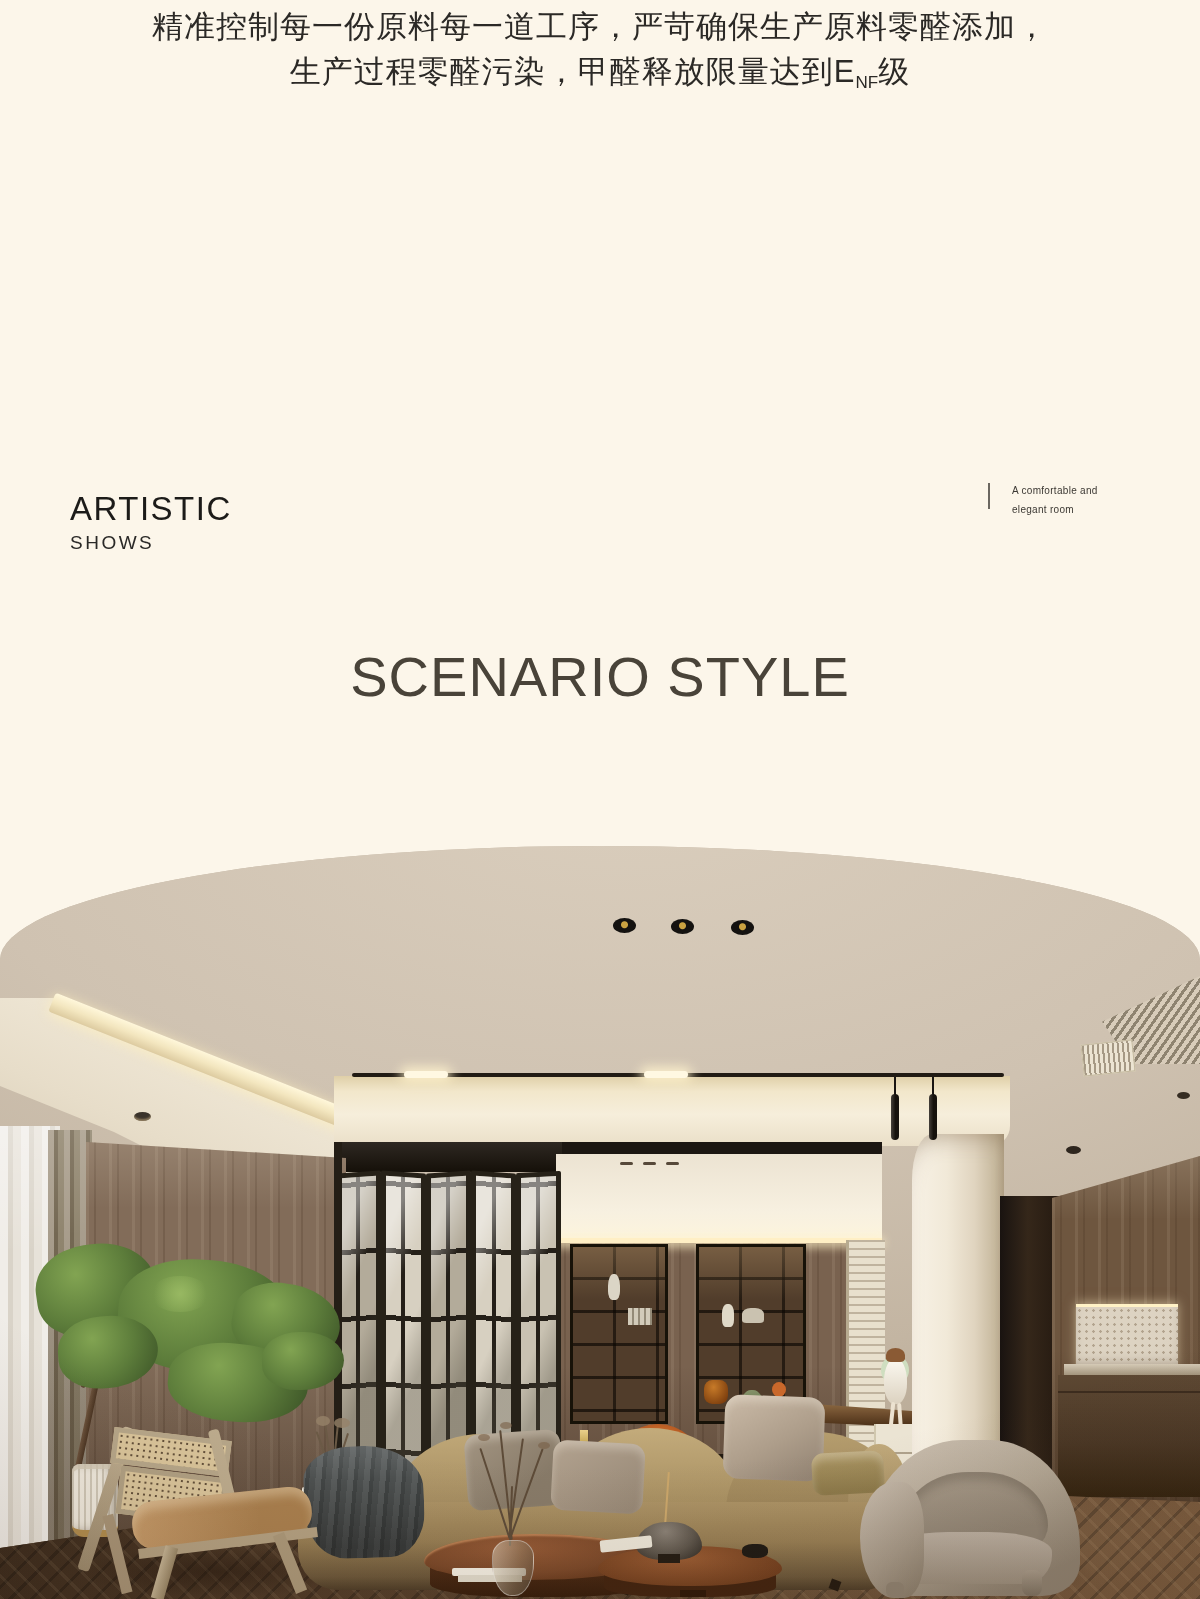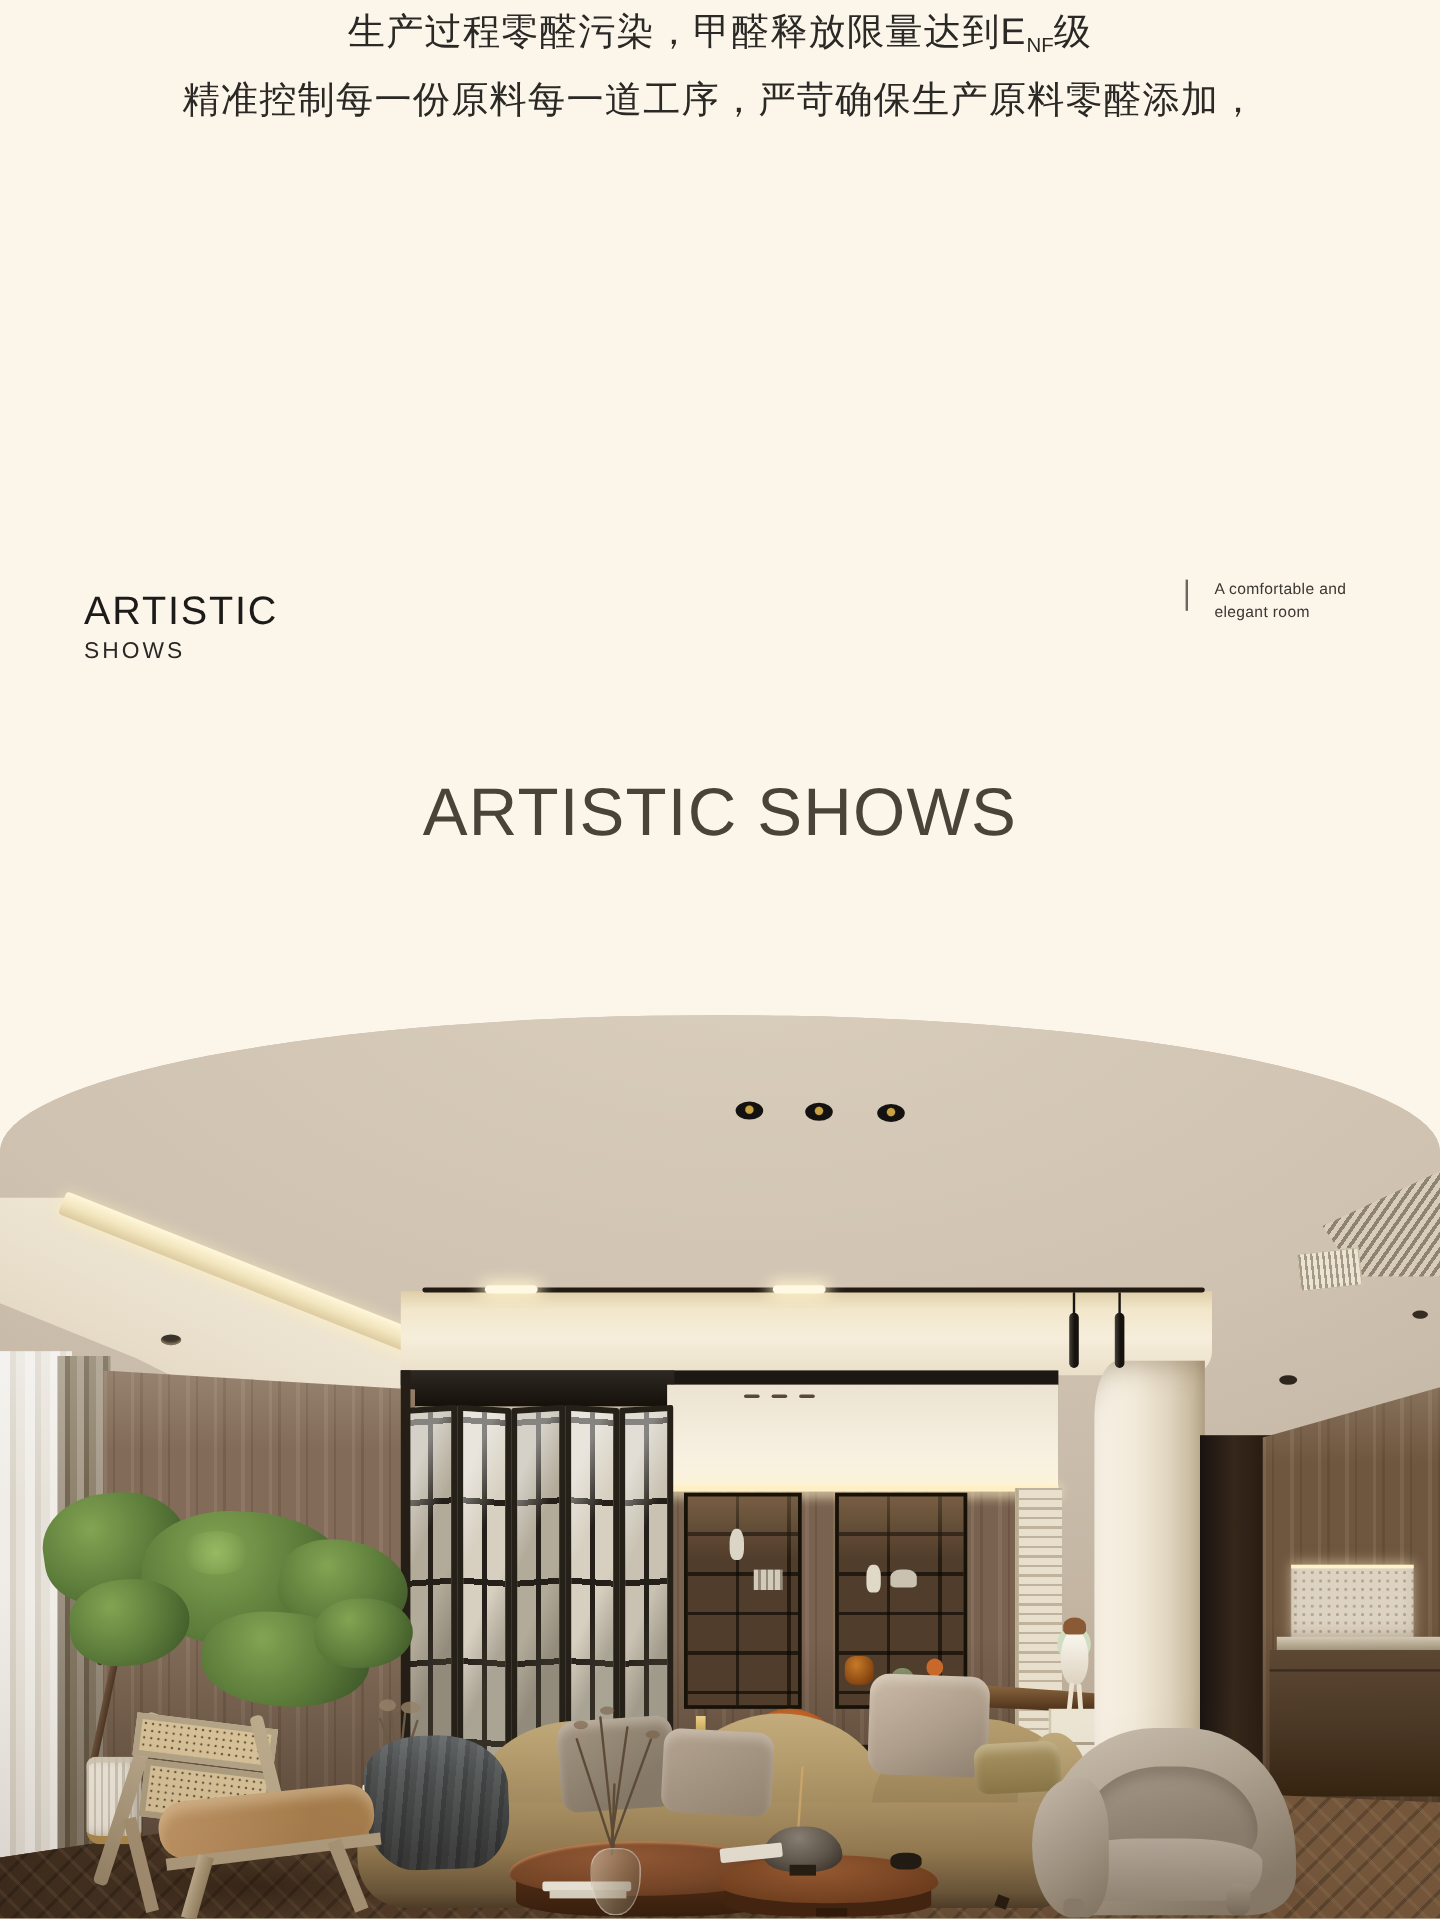--- a/index.html
+++ b/index.html
@@ -9,21 +9,21 @@
 
   
   .intro{position:absolute;top:4px;left:0;width:1200px;text-align:center;color:#2b2926;
          font-size:31px;line-height:45px;letter-spacing:1px;font-weight:500;}
   .intro sub{font-size:0.55em;vertical-align:-0.35em;letter-spacing:0;}
   .artistic{position:absolute;left:70px;top:490px;color:#1c1b19;}
   .artistic-title{font-size:33px;letter-spacing:1.5px;}
   .artistic-sub{font-size:19px;letter-spacing:2.5px;margin-top:4px;color:#2a2927;}
   .side-note{position:absolute;left:988px;top:481px;display:flex;gap:22px;}
   .note-bar{width:2px;height:26px;background:#6b6760;margin-top:2px;}
-  .note-text{font-size:13px;line-height:19px;color:#3b3833;letter-spacing:.3px;}
+  .note-text{font-size:10px;line-height:19px;color:#3b3833;letter-spacing:.3px;}
   .heading-en{position:absolute;top:644px;left:0;width:1200px;text-align:center;
               font-size:56px;color:#494339;letter-spacing:1px;}
   .heading-zh{position:absolute;top:716px;left:0;width:1200px;text-align:center;
               font-size:38px;color:#4a443c;letter-spacing:6px;}
 
   
   .scene{position:absolute;left:0;top:846px;width:1200px;height:753px;margin:0;
          overflow:hidden;border-radius:600px 600px 0 0 / 114px 114px 0 0;background:#c6b9a7;}
   .sc-ceiling{inset:0;background:
       radial-gradient(150% 130% at 52% -10%, #dacebd 0%, #cfc2b1 38%, #c3b5a2 60%, #ab9c87 85%, #9c8d77 100%);}
@@ -292,38 +292,38 @@
 
   .sc-vignette{inset:0;pointer-events:none;background:
       radial-gradient(115% 95% at 50% 30%, rgba(0,0,0,0) 55%, rgba(70,45,25,.16) 88%, rgba(50,32,18,.3) 100%);}
 </style>
 </head>
 <body>
 
 <div class="page">
 
   <div class="intro">
+    <div>精准控制每一份原料每一道工序，严苛确保生产原料零醛添加，</div>
     <div><span>生产过程零醛污染，甲醛释放限量达到E</span><sub>NF</sub><span>级</span></div>
-    <div>精准控制每一份原料每一道工序，严苛确保生产原料零醛添加，</div>
   </div>
 
   <div class="artistic">
     <div class="artistic-title">ARTISTIC</div>
     <div class="artistic-sub">SHOWS</div>
   </div>
 
   <div class="side-note">
     <div class="note-bar"></div>
     <div class="note-text">
       <div>A comfortable and</div>
       <div>elegant room</div>
     </div>
   </div>
 
-  <div class="heading-en">ARTISTIC SHOWS</div>
+  <div class="heading-en">SCENARIO STYLE</div>
 
   <figure class="scene" aria-label="Warm modern living room photo with arched top edge: beige ceiling with three recessed spotlights and a magnetic track light, black folding glass doors, built-in walnut bookshelves with decor, tan fabric sofa with pillows and a gray throw, rattan cane lounge chair, round walnut coffee tables with a bowl and dried branches, greige boucle armchair, white column, wood-paneled walls with lit stone niche, indoor tree in a ribbed white pot, sheer curtains and herringbone wood floor">
     <div class="abs sc-ceiling"></div>
     <div class="abs spot sp1"></div>
     <div class="abs spot sp2"></div>
     <div class="abs spot sp3"></div>
     <div class="abs arch-louver"></div>
 
     <div class="abs left-ceiling"></div>
     <div class="abs left-cove"></div>

